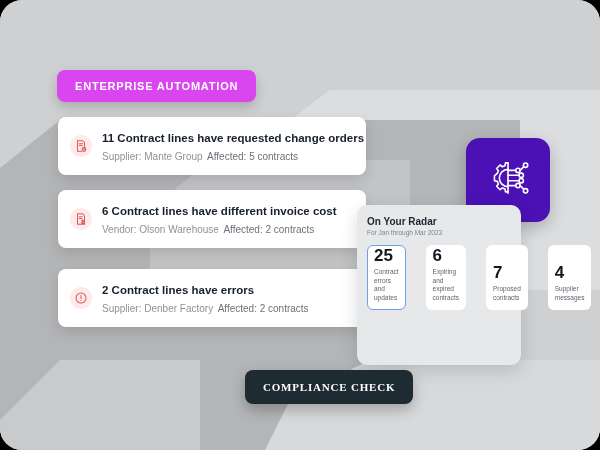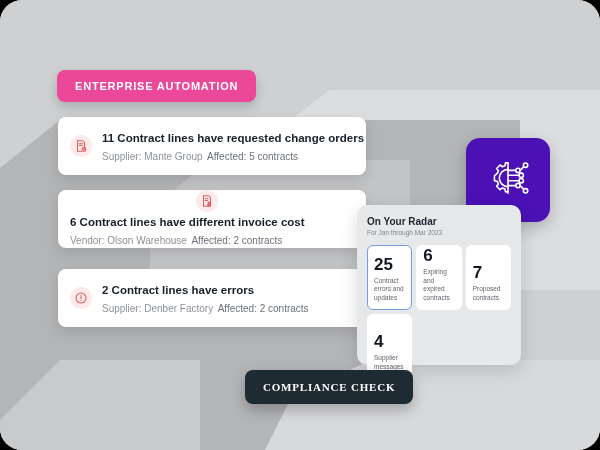--- a/index.html
+++ b/index.html
@@ -28,38 +28,38 @@
      clip-path:polygon(40px 40px,120px 0,360px 0,360px 120px,0 120px);}
   #poly-left-notch{left:0;top:360px;width:200px;height:110px;
      background:#c9cacc;
      clip-path:polygon(0 60px,60px 0,200px 0,200px 110px,0 110px);}
   #poly-card-shelf{left:150px;top:160px;width:260px;height:160px;
      background:#c3c4c6;
      clip-path:polygon(60px 0,260px 0,260px 160px,0 160px,0 50px);}
 
   
   #btn-enterprise{position:absolute;left:57px;top:70px;
-     background:#ec4899;color:#fff;border:none;border-radius:8px;
+     background:#d946ef;color:#fff;border:none;border-radius:8px;
      padding:0 18px;height:32px;line-height:32px;
      font-size:11px;font-weight:bold;letter-spacing:.8px;
      box-shadow:0 5px 12px rgba(0,0,0,.18);cursor:pointer;}
 
   
   #btn-compliance{position:absolute;left:245px;top:370px;
      background:#1e2b33;color:#fff;border:none;border-radius:8px;
      padding:0 18px;height:34px;line-height:34px;
      font-size:11px;font-weight:bold;letter-spacing:.8px;
      box-shadow:0 6px 14px rgba(0,0,0,.25);cursor:pointer;font-family:Liberation Serif, serif;}
 
   
   .alert-card{position:absolute;left:58px;width:308px;height:58px;
      background:#fff;border-radius:8px;display:flex;align-items:center;
      box-shadow:0 5px 14px rgba(0,0,0,.13);padding:0 12px;box-sizing:border-box;}
   #alert-card-0{top:117px;}
-  #alert-card-1{top:190px;flex-direction:column;}
+  #alert-card-1{top:190px;}
   #alert-card-2{top:269px;}
   .alert-icon{width:22px;height:22px;border-radius:50%;background:#fdeaea;
      flex:0 0 22px;display:flex;align-items:center;justify-content:center;
      margin-right:10px;}
   .alert-text{flex:1;min-width:0;}
   .alert-title{font-size:11.5px;font-weight:bold;color:#17202a;
      line-height:14px;white-space:nowrap;}
   .alert-sub{font-size:10px;color:#8d9299;line-height:13px;white-space:nowrap;}
   .alert-aff{font-size:10px;color:#6b7178;line-height:13px;white-space:nowrap;}
 
@@ -67,21 +67,21 @@
   #badge-automation{position:absolute;left:466px;top:138px;width:84px;height:84px;
      background:#4b11b5;border-radius:14px;display:flex;align-items:center;
      justify-content:center;box-shadow:0 6px 16px rgba(0,0,0,.22);}
 
   
   #radar-panel{position:absolute;left:357px;top:205px;width:164px;height:160px;
      background:#e7e8ea;border-radius:10px;
      box-shadow:0 6px 18px rgba(0,0,0,.14);padding:10px;box-sizing:border-box;}
   #radar-title{font-size:10px;font-weight:bold;color:#1d262e;line-height:13px;}
   #radar-subtitle{font-size:6.5px;color:#7e838a;line-height:10px;margin-bottom:7px;}
-  #radar-grid{display:grid;grid-template-columns:1fr 1fr 1fr;gap:4px;}
+  #radar-grid{display:grid;grid-template-columns:1fr 1fr 1fr 1fr;gap:20px;}
   .radar-tile{background:#fff;border-radius:6px;height:65px;padding:7px 6px;
      box-sizing:border-box;display:flex;flex-direction:column;
      justify-content:flex-end;border:1px solid transparent;}
   .radar-tile.selected{border-color:#6f9fe0;}
   .radar-value{font-size:17px;font-weight:bold;color:#11181f;line-height:19px;}
   .radar-label{font-size:6.5px;color:#5d636a;line-height:8.5px;margin-top:3px;}
 </style>
 </head>
 <body>
 

